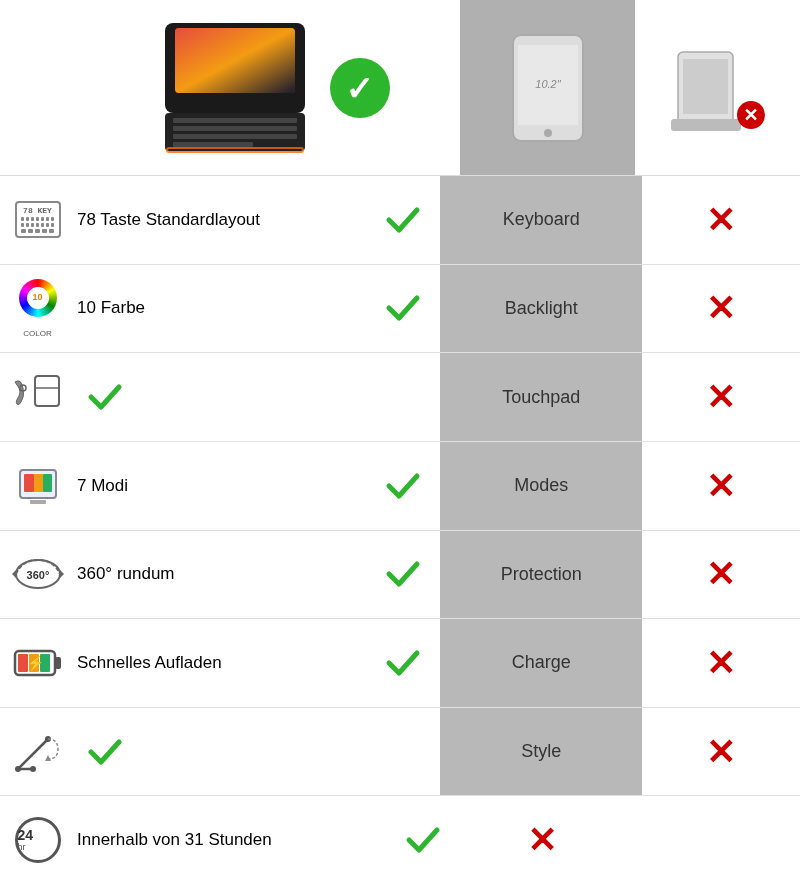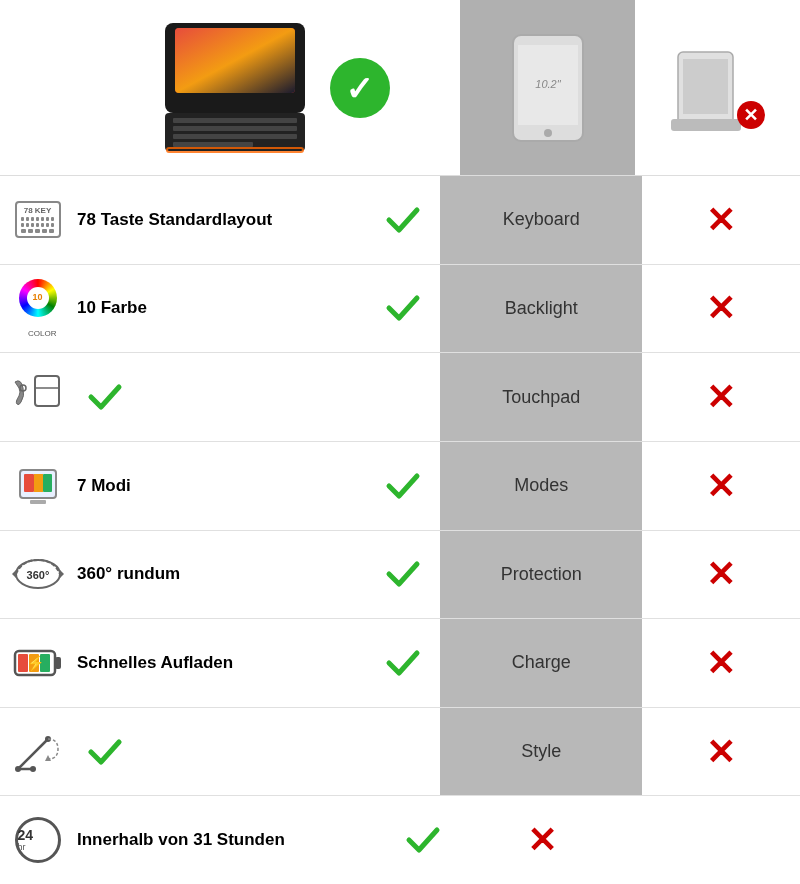--- a/index.html
+++ b/index.html
@@ -110,21 +110,21 @@
       width: 55px;
       min-width: 55px;
       height: 55px;
       display: flex;
       align-items: center;
       justify-content: center;
     }
     .row-desc {
       flex: 1;
       font-size: 17px;
-      font-weight: 700;
+      font-weight: 400;
       line-height: 1.3;
     }
     .row-check {
       width: 55px;
       display: flex;
       align-items: center;
       justify-content: center;
       color: #2db52d;
       font-size: 36px;
     }
@@ -240,21 +240,21 @@
         <text x="88" y="74" text-anchor="middle" font-size="18" fill="white" font-weight="900">✕</text>
       </svg>
     </div>
   </div>
 
   <div class="rows" id="rows-container">
   <div class="row">
     <div class="row-left">
       <div class="row-icon">
         <div class="icon-keyboard">
-        <div style="font-size:8px;color:#666;text-align:center;font-weight:bold;">78 KEY</div>
+        <div style="font-size:8px;color:#666;text-align:center;font-weight:bold;font-family:Liberation Mono, monospace;">78 KEY</div>
         <div class="kb-row">
                 <div class="kb-key"></div>
                 <div class="kb-key"></div>
                 <div class="kb-key"></div>
                 <div class="kb-key"></div>
                 <div class="kb-key"></div>
                 <div class="kb-key"></div>
                 <div class="kb-key"></div>
               </div>
         <div class="kb-row">
@@ -283,21 +283,21 @@
       </div>
     </div>
     <div class="row-middle">Keyboard</div>
     <div class="row-right">
       <span class="cross-mark">✕</span>
     </div>
   </div>
       <div class="row">
     <div class="row-left">
       <div class="row-icon">
-        <div style="display:flex;flex-direction:column;align-items:flex-end;gap:12px;">
+        <div style="display:flex;flex-direction:column;align-items:center;gap:12px;">
         <div style="width:38px;height:38px;border-radius:50%;background:conic-gradient(red,yellow,green,cyan,blue,magenta,red);display:flex;align-items:center;justify-content:center;">
           <div style="width:22px;height:22px;border-radius:50%;background:white;display:flex;flex-direction:column;align-items:center;justify-content:center;font-size:9px;font-weight:900;color:#e67e00;line-height:1.1;">
             <span>10</span>
           </div>
         </div>
         <div style="font-size:8px;font-weight:normal;color:#555;">COLOR</div>
       </div>
       </div>
       <div class="row-desc">10 Farbe</div>
       <div class="row-check">

